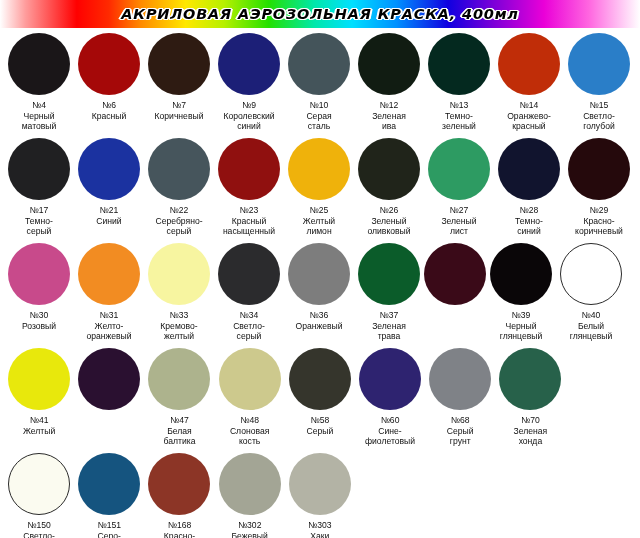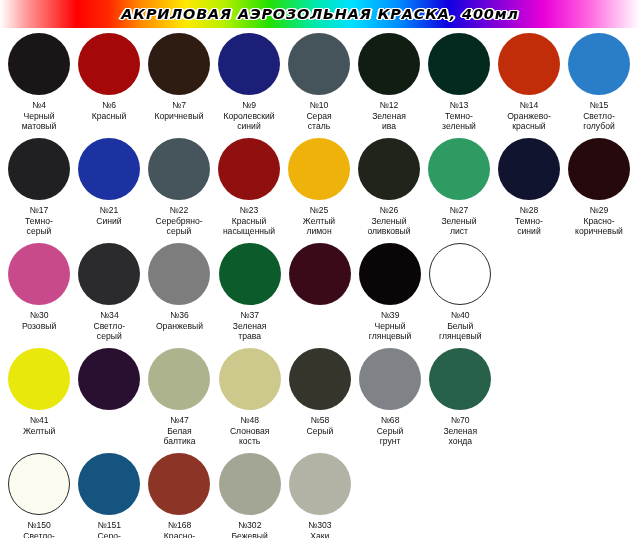--- a/index.html
+++ b/index.html
@@ -212,20 +212,30 @@
           <div class="caption"><span class="code">№29</span><span class="cname">Красно-
 коричневый</span></div>
         </div>
       </div>
       <div class="row">
         <div class="cell">
           <div class="swatch" style="background: rgb(200, 74, 139);"></div>
           <div class="caption"><span class="code">№30</span><span class="cname">Розовый</span></div>
         </div>
         <div class="cell">
+          <div class="swatch" style="background: rgb(242, 140, 34);"></div>
+          <div class="caption"><span class="code">№31</span><span class="cname">Желто-
+оранжевый</span></div>
+        </div>
+        <div class="cell">
+          <div class="swatch" style="background: rgb(247, 245, 160);"></div>
+          <div class="caption"><span class="code">№33</span><span class="cname">Кремово-
+желтый</span></div>
+        </div>
+        <div class="cell">
           <div class="swatch" style="background: rgb(43, 43, 45);"></div>
           <div class="caption"><span class="code">№34</span><span class="cname">Светло-
 серый</span></div>
         </div>
         <div class="cell">
           <div class="swatch" style="background: rgb(125, 125, 125);"></div>
           <div class="caption"><span class="code">№36</span><span class="cname">Оранжевый</span></div>
         </div>
         <div class="cell">
           <div class="swatch" style="background: rgb(11, 92, 42);"></div>
@@ -262,20 +272,25 @@
         <div class="cell">
           <div class="swatch" style="background: rgb(205, 201, 141);"></div>
           <div class="caption"><span class="code">№48</span><span class="cname">Слоновая
 кость</span></div>
         </div>
         <div class="cell">
           <div class="swatch" style="background: rgb(53, 53, 44);"></div>
           <div class="caption"><span class="code">№58</span><span class="cname">Серый</span></div>
         </div>
         <div class="cell">
+          <div class="swatch" style="background: rgb(46, 35, 112);"></div>
+          <div class="caption"><span class="code">№60</span><span class="cname">Сине-
+фиолетовый</span></div>
+        </div>
+        <div class="cell">
           <div class="swatch" style="background: rgb(127, 130, 135);"></div>
           <div class="caption"><span class="code">№68</span><span class="cname">Серый
 грунт</span></div>
         </div>
         <div class="cell">
           <div class="swatch" style="background: rgb(39, 97, 74);"></div>
           <div class="caption"><span class="code">№70</span><span class="cname">Зеленая
 хонда</span></div>
         </div>
       </div>

